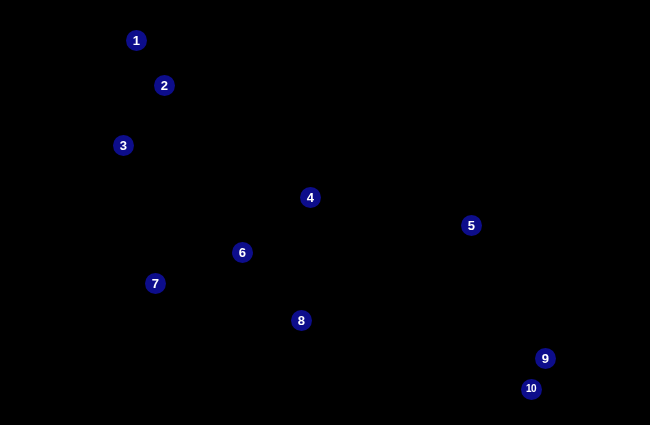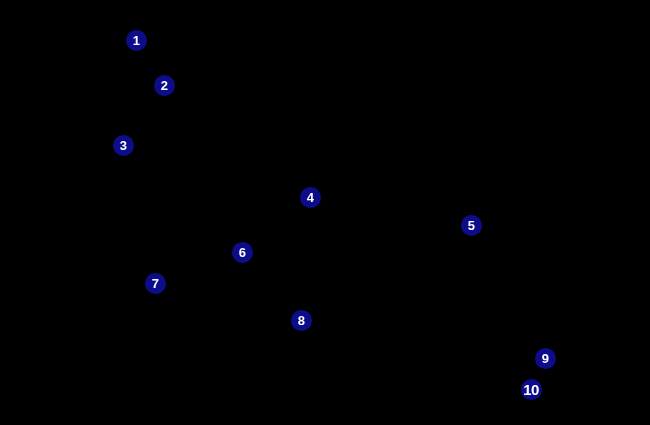--- a/index.html
+++ b/index.html
@@ -36,14 +36,14 @@
 <div id="screen" style="background: rgb(0, 0, 0);">
     <div class="som-mark" style="width: 21px; height: 21px; left: 125.5px; top: 29.5px; background: rgb(13, 13, 139); color: rgb(255, 255, 255); font-size: 13px;">1</div>
     <div class="som-mark" style="width: 21px; height: 21px; left: 153.5px; top: 74.5px; background: rgb(13, 13, 139); color: rgb(255, 255, 255); font-size: 13px;">2</div>
     <div class="som-mark" style="width: 21px; height: 21px; left: 112.5px; top: 134.5px; background: rgb(13, 13, 139); color: rgb(255, 255, 255); font-size: 13px;">3</div>
     <div class="som-mark" style="width: 21px; height: 21px; left: 299.5px; top: 186.5px; background: rgb(13, 13, 139); color: rgb(255, 255, 255); font-size: 13px;">4</div>
     <div class="som-mark" style="width: 21px; height: 21px; left: 460.5px; top: 214.5px; background: rgb(13, 13, 139); color: rgb(255, 255, 255); font-size: 13px;">5</div>
     <div class="som-mark" style="width: 21px; height: 21px; left: 231.5px; top: 241.5px; background: rgb(13, 13, 139); color: rgb(255, 255, 255); font-size: 13px;">6</div>
     <div class="som-mark" style="width: 21px; height: 21px; left: 144.5px; top: 272.5px; background: rgb(13, 13, 139); color: rgb(255, 255, 255); font-size: 13px;">7</div>
     <div class="som-mark" style="width: 21px; height: 21px; left: 290.5px; top: 309.5px; background: rgb(13, 13, 139); color: rgb(255, 255, 255); font-size: 13px;">8</div>
     <div class="som-mark" style="width: 21px; height: 21px; left: 534.5px; top: 347.5px; background: rgb(13, 13, 139); color: rgb(255, 255, 255); font-size: 13px;">9</div>
-    <div class="som-mark" style="width: 21px; height: 21px; left: 520.5px; top: 378.5px; background: rgb(13, 13, 139); color: rgb(255, 255, 255); font-size: 15px;">10</div>
+    <div class="som-mark" style="width: 21px; height: 21px; left: 520.5px; top: 378.5px; background: rgb(13, 13, 139); color: rgb(255, 255, 255); font-size: 10px;">10</div>
   </div>
 
 </body></html>

